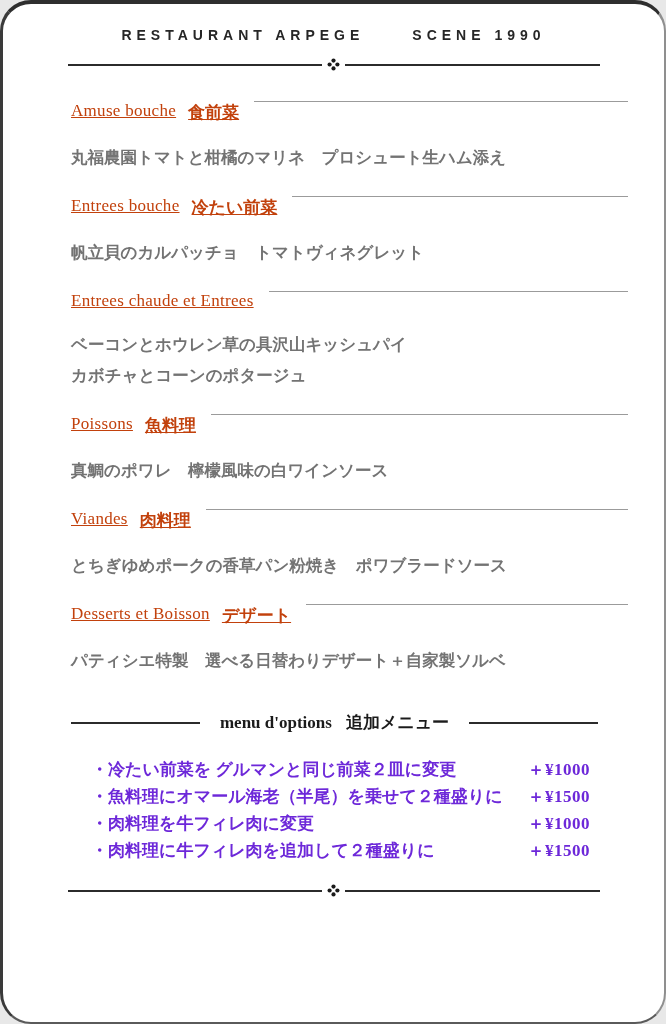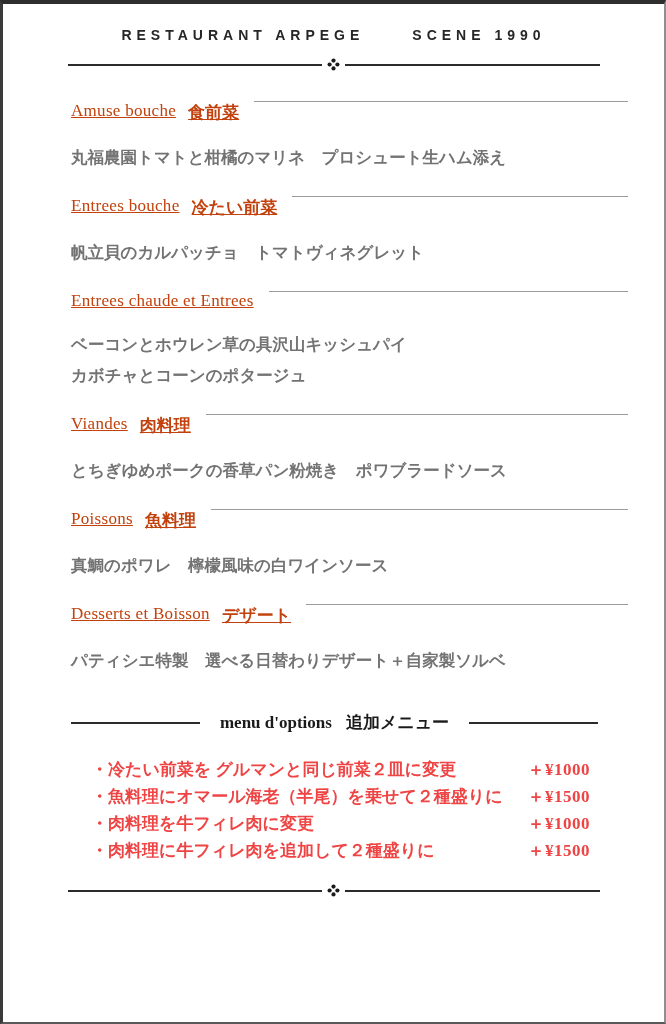--- a/index.html
+++ b/index.html
@@ -9,20 +9,21 @@
   .page {
     width: 666px; height: 1024px;
     background: #ffffff;
     border-top: 4px solid #2e2e2e;
     border-left: 3px solid #3a3a3a;
     border-right: 2px solid #8f8f8f;
     border-bottom: 2px solid #5a5a5a;
     overflow: hidden;
     position: relative;
     color: #1c1c1c;
+    border-radius: 31px;
   }
 
   
   .masthead {
     margin-top: 23px;
     display: flex; justify-content: center; align-items: baseline; gap: 48px;
     font-family: "Liberation Sans", "DejaVu Sans", sans-serif;
     font-size: 14px; font-weight: bold; letter-spacing: 5px; color: #262626;
     white-space: nowrap;
   }
@@ -73,21 +74,21 @@
     display: flex; align-items: center;
     font-size: 17px; font-weight: 600; color: #1b1b1b; white-space: nowrap;
   }
   .options-head .rule { flex: 1; height: 2px; background: #2b2b2b; }
   .options-head .opt-title { margin: 0 20px; }
   .options-head .opt-title .jp { margin-left: 14px; }
   .options-list { margin-top: 22px; }
   .opt-row {
     display: flex; justify-content: space-between; align-items: baseline;
     padding: 0 8px 0 20px;
-    font-size: 17px; font-weight: 600; color: #ef4444;
+    font-size: 17px; font-weight: 600; color: #6d28d9;
     line-height: 27px;
   }
   .opt-price { font-weight: 600; letter-spacing: 0.5px; }
 
   
   .bottom-divider { margin-top: 20px; }
   .footer-note {
     margin-top: 17px; text-align: center;
     font-size: 12.5px; font-weight: 600; color: #222222; letter-spacing: 0.5px;
   }
@@ -140,34 +141,34 @@
       <div class="section-head">
         <span class="fr">Entrees chaude et Entrees</span>
         <span class="headrule"></span>
       </div>
       <div class="dish first">ベーコンとホウレン草の具沢山キッシュパイ</div>
       <div class="dish">カボチャとコーンのポタージュ</div>
     </div>
 
     <div class="menu-section">
       <div class="section-head">
+        <span class="fr">Poissons</span>
+        <span class="jp">魚料理</span>
+        <span class="headrule"></span>
+      </div>
+      <div class="dish first">真鯛のポワレ　檸檬風味の白ワインソース</div>
+    </div>
+
+    <div class="menu-section">
+      <div class="section-head">
         <span class="fr">Viandes</span>
         <span class="jp">肉料理</span>
         <span class="headrule"></span>
       </div>
       <div class="dish first">とちぎゆめポークの香草パン粉焼き　ポワブラードソース</div>
-    </div>
-
-    <div class="menu-section">
-      <div class="section-head">
-        <span class="fr">Poissons</span>
-        <span class="jp">魚料理</span>
-        <span class="headrule"></span>
-      </div>
-      <div class="dish first">真鯛のポワレ　檸檬風味の白ワインソース</div>
     </div>
 
     <div class="menu-section">
       <div class="section-head">
         <span class="fr">Desserts et Boisson</span>
         <span class="jp">デザート</span>
         <span class="headrule"></span>
       </div>
       <div class="dish first">パティシエ特製　選べる日替わりデザート＋自家製ソルベ</div>
     </div>

